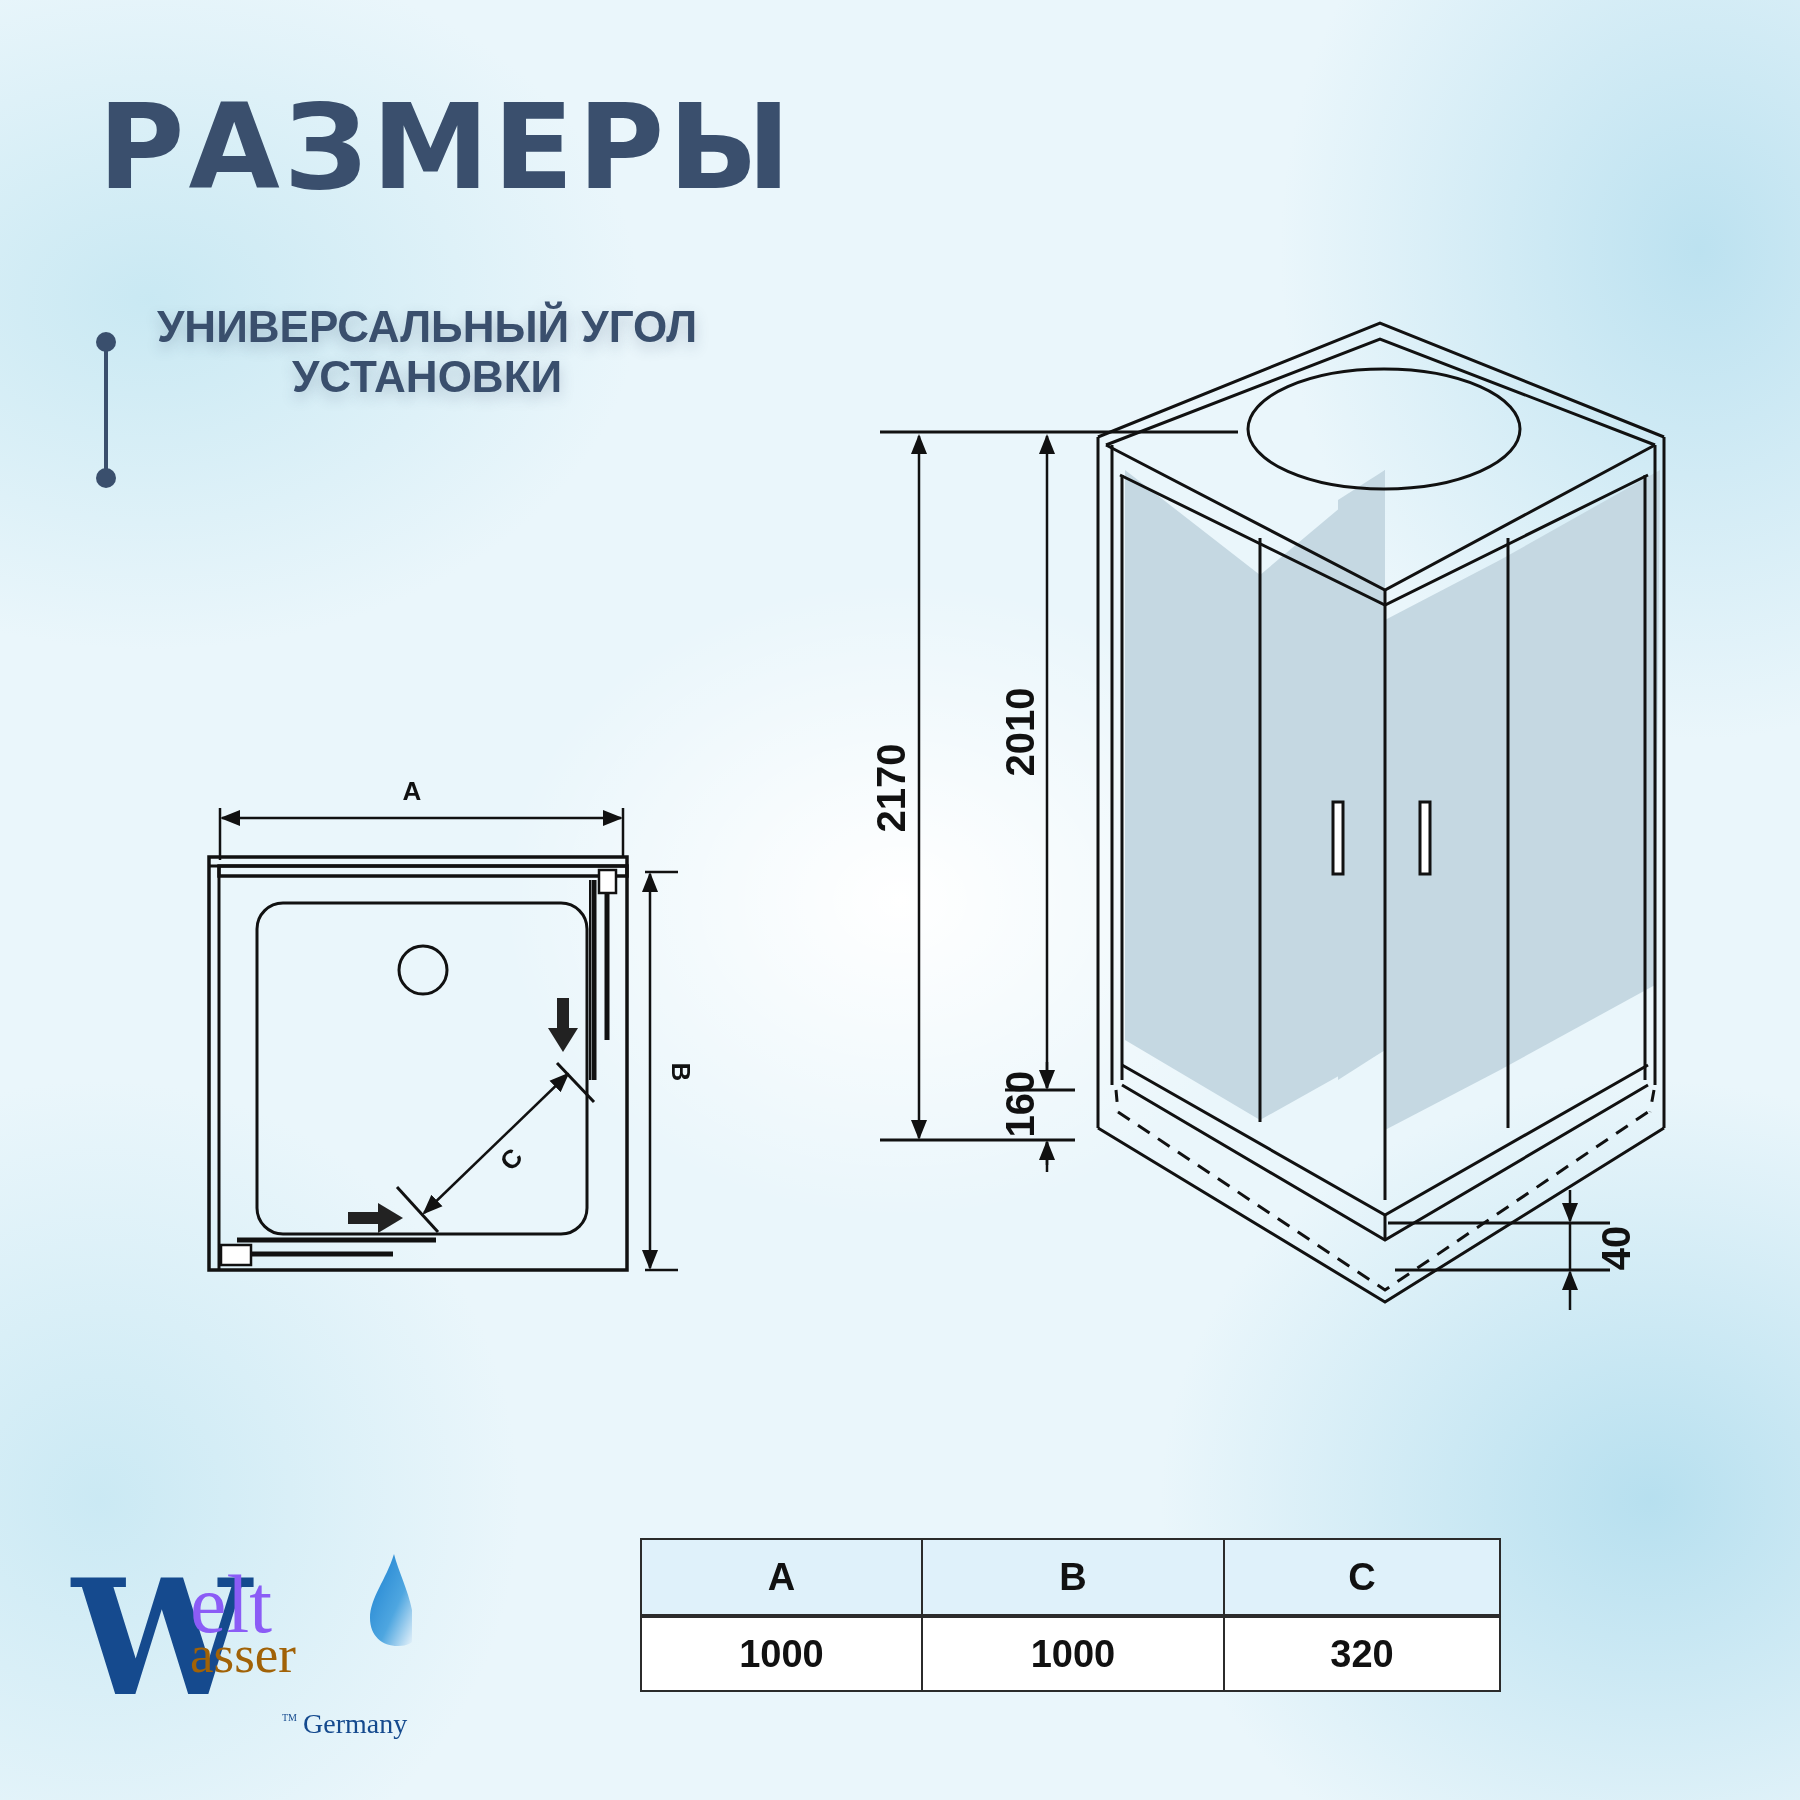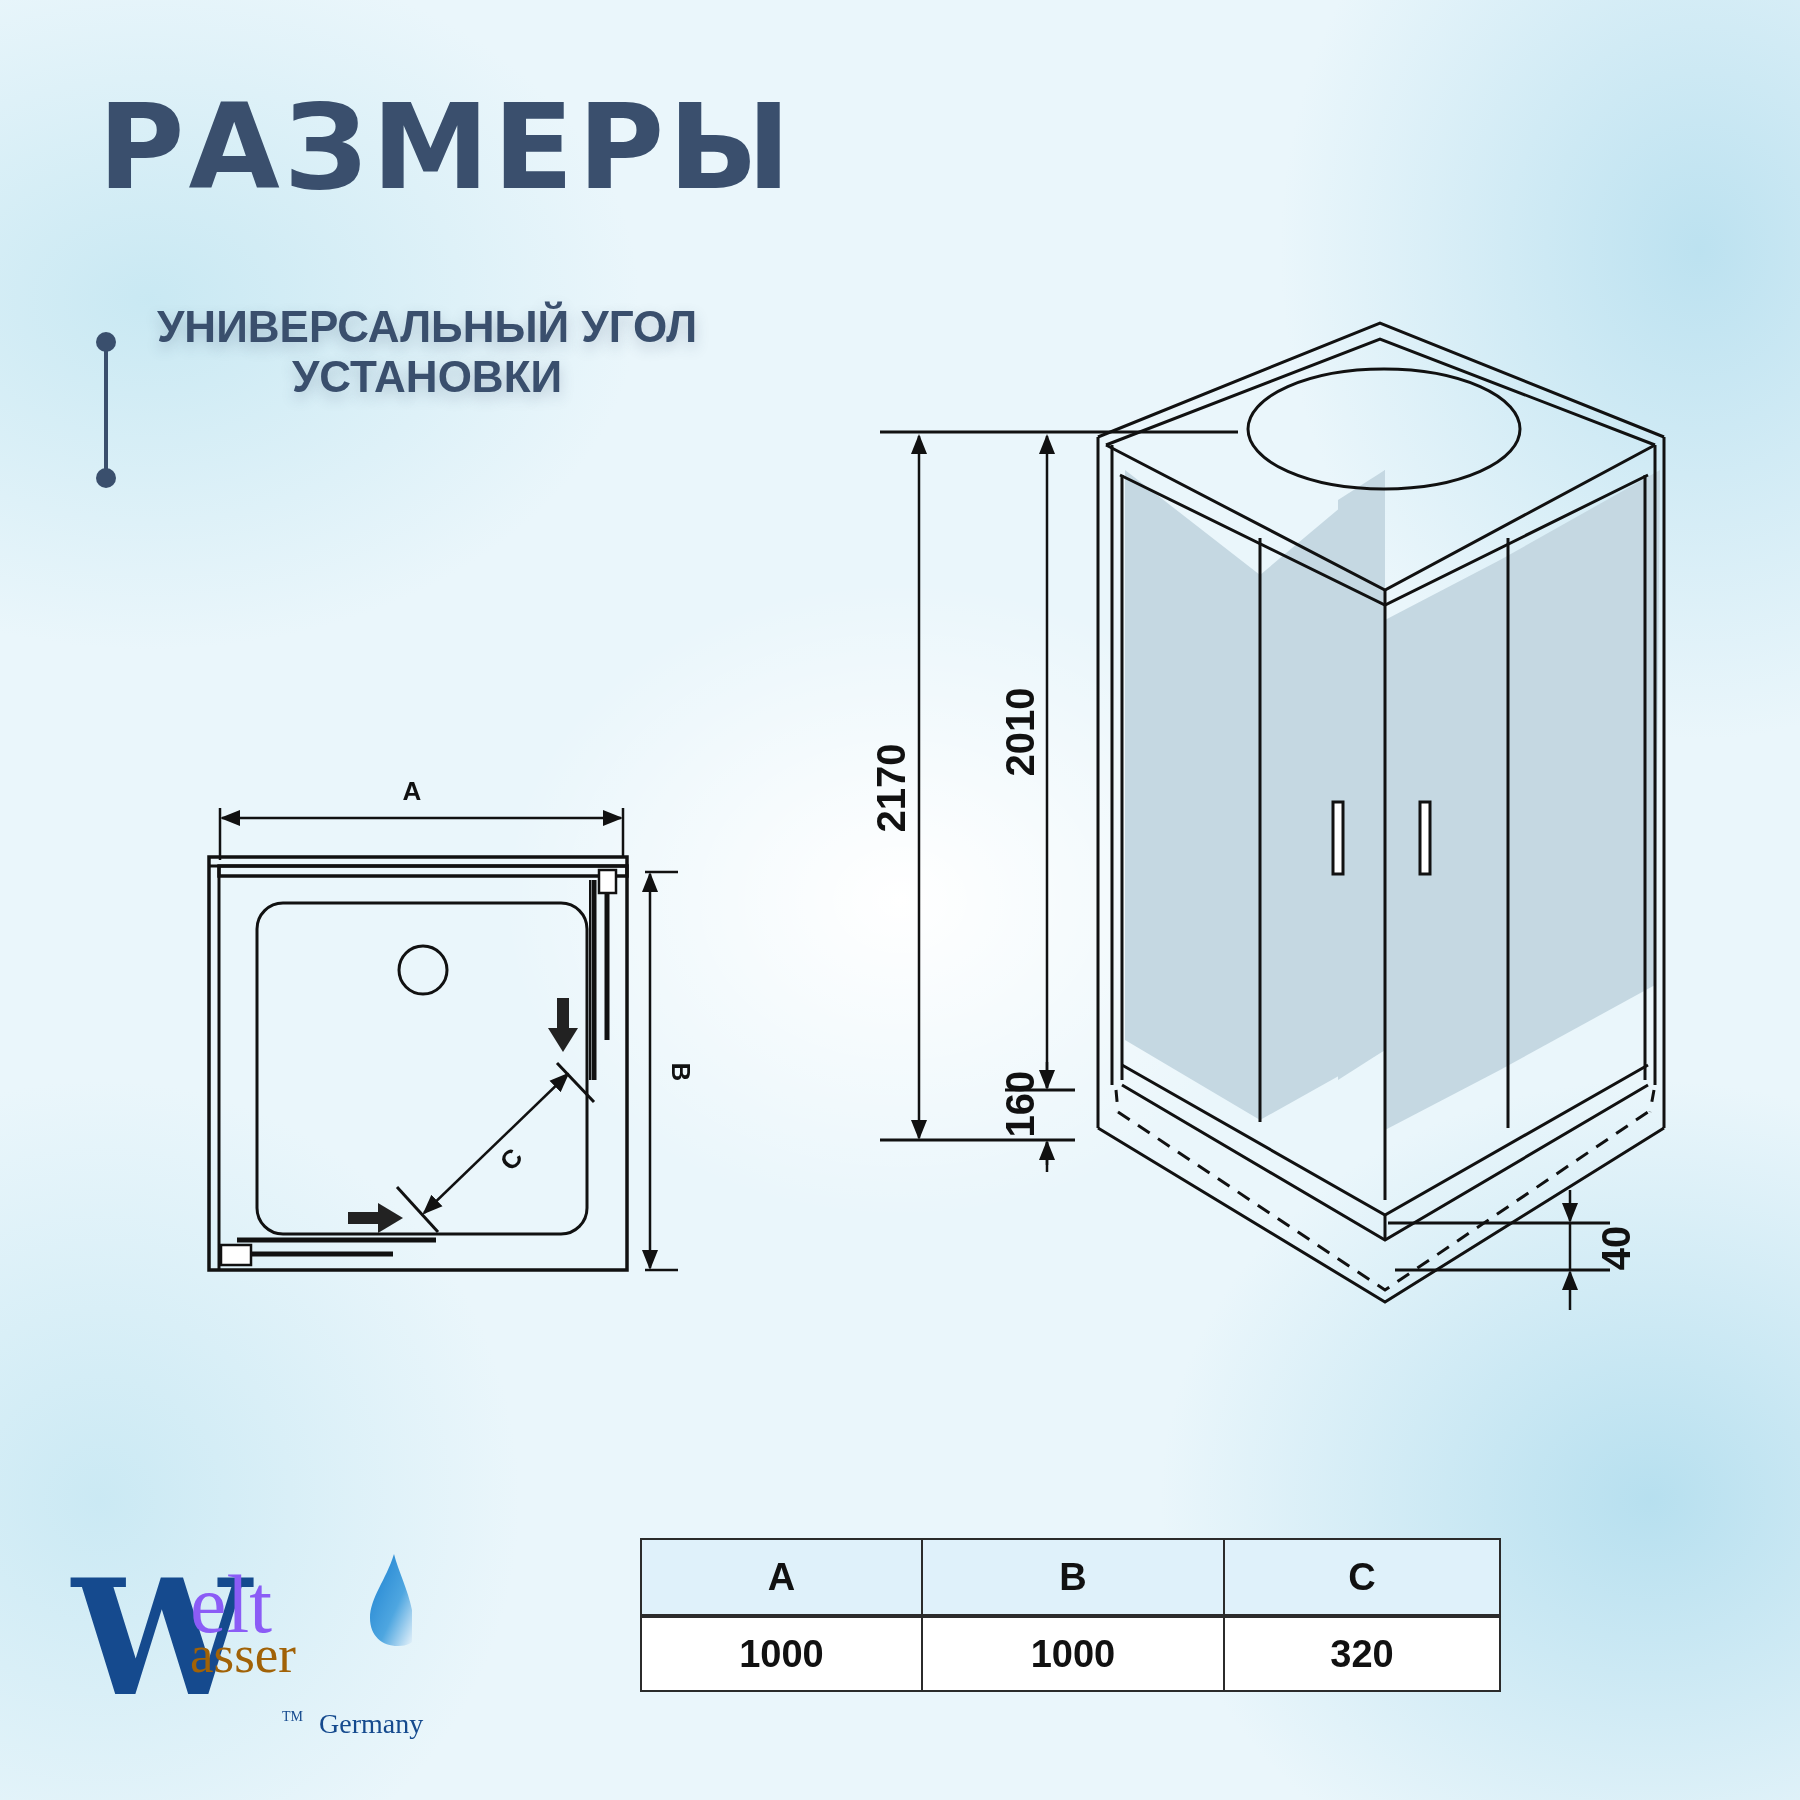--- a/index.html
+++ b/index.html
@@ -58,21 +58,21 @@
     font-family: "Liberation Serif", serif; font-size: 82px; color: #8b5cf6; line-height: 1;
   }
   .logo-asser {
     position: absolute; left: 118px; top: 92px;
     font-family: "Liberation Serif", serif; font-size: 53px; color: #a16207; line-height: 1;
   }
   .logo-germany {
     position: absolute; left: 210px; top: 174px;
     font-family: "Liberation Serif", serif; font-size: 28px; color: #154a8e; line-height: 1;
   }
-  .logo-tm { font-size: 14px; vertical-align: 12px; margin-right: 16px; }
+  .logo-tm { font-size: 10px; vertical-align: 12px; margin-right: 6px; }
   .logo-drop { position: absolute; left: 292px; top: 14px; }
 </style>
 </head>
 <body>
 
 <div class="title">РАЗМЕРЫ</div>
 
 <div class="bullets">
   <div class="bullet-dot" style="top:32px;"></div>
   <div class="bullet-line"></div>

